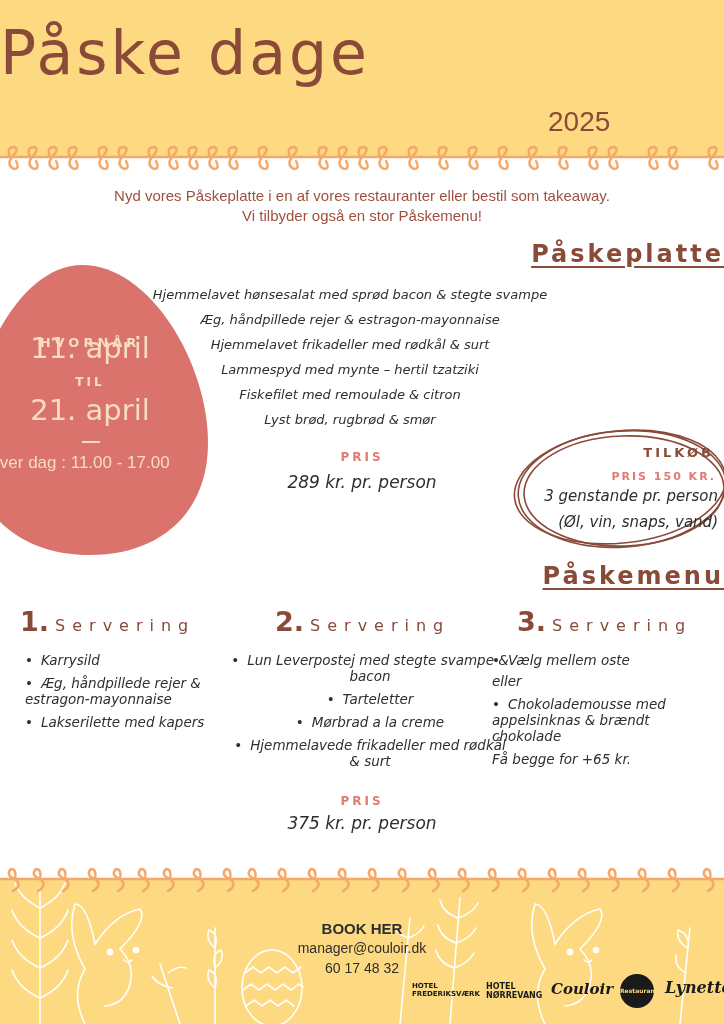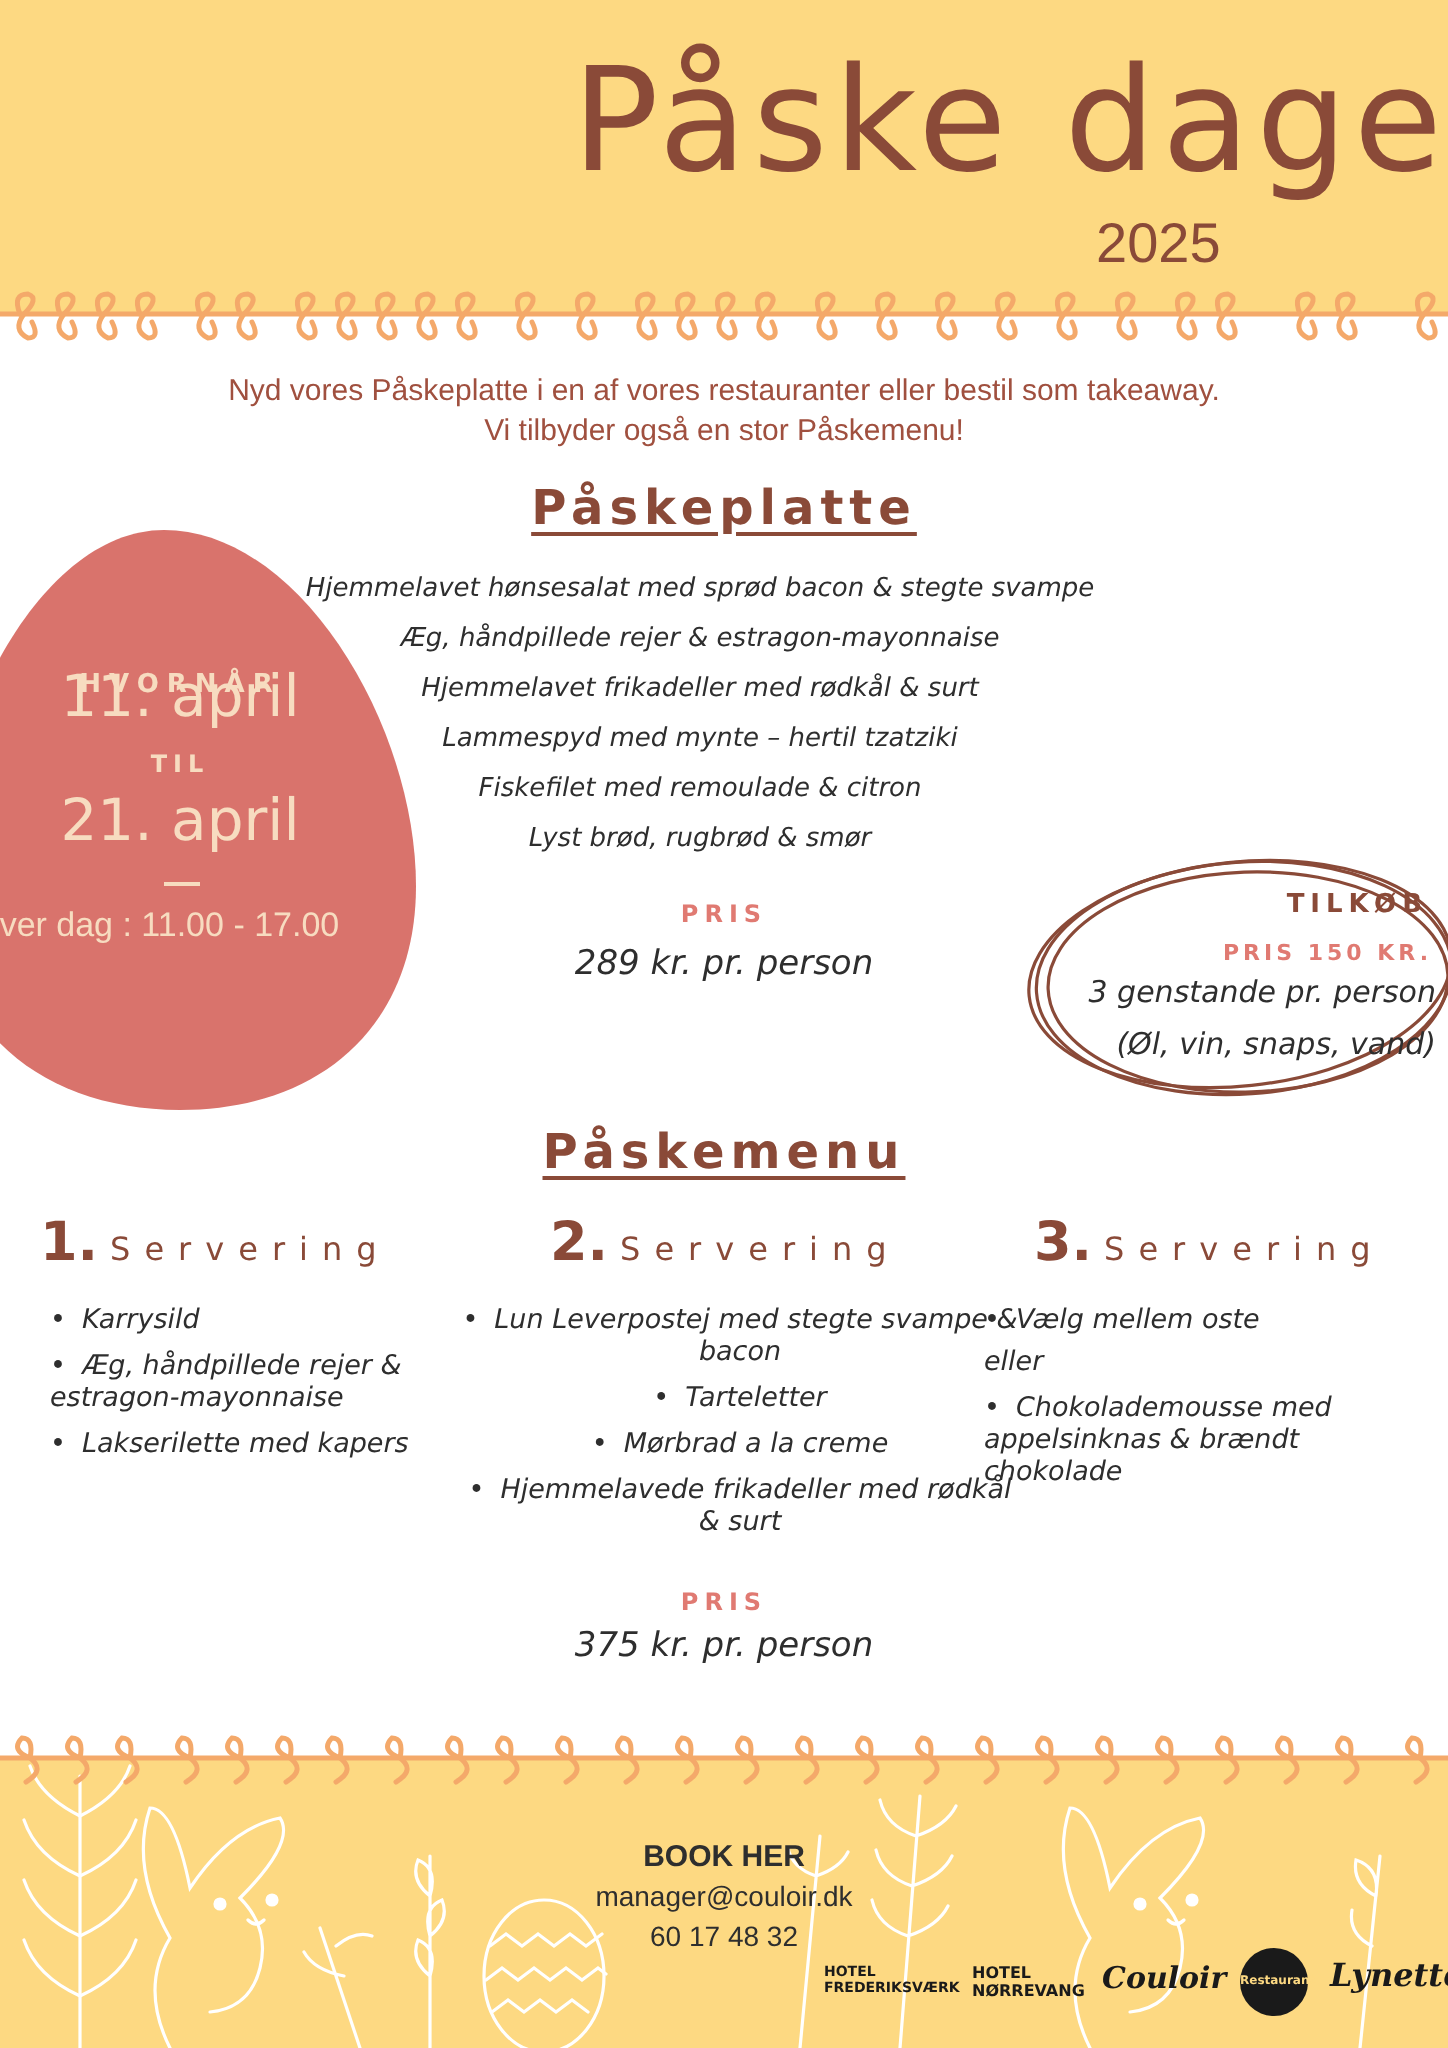--- a/index.html
+++ b/index.html
@@ -1,33 +1,33 @@
 <!DOCTYPE html>
 <html><head>
   <meta charset="utf-8">
   <style>
     * { margin: 0; padding: 0; box-sizing: border-box; }
     html, body { width: 724px; height: 1024px; overflow: hidden; background: #ffffff; }
     body { position: relative; font-family: "DejaVu Sans", sans-serif; color: #2e2e2e; }
 
     .header { position: absolute; left: 0; top: 0; width: 724px; height: 158px; background: #fdd982; }
-    .title { position: absolute; left: 0; width: 724px; top: 18px; text-align: right;
-      font-family: "DejaVu Sans", sans-serif; font-size: 72px; font-weight: normal;
+    .title { position: absolute; left: 0; width: 724px; top: 18px; text-align: left;
+      font-family: "DejaVu Sans", sans-serif; font-size: 60px; font-weight: normal;
       color: #8a4a38; letter-spacing: 3px; }
     .year { position: absolute; left: 548px; top: 106px; font-family: "Liberation Sans", sans-serif;
       font-size: 28px; color: #8a4a38; }
 
     .vine { position: absolute; left: 0; width: 724px; height: 30px; }
     .vine-top { top: 142px; }
     .vine-bottom { top: 864px; }
 
     .intro { position: absolute; top: 186px; left: 0; width: 724px; text-align: center;
       font-family: "Liberation Sans", sans-serif; font-size: 15px; line-height: 20px; color: #a0503f; }
 
-    .section-heading { position: absolute; left: 0; width: 724px; text-align: center;
+    .section-heading { position: absolute; left: 0; width: 724px; text-align: right;
       font-family: "DejaVu Sans", sans-serif; font-weight: bold; font-size: 24px;
       letter-spacing: 3px; color: #8a4a38; text-decoration: underline; text-underline-offset: 4px; }
     .h-platte { top: 240px; }
     .h-menu { top: 562px; }
 
     .egg { position: absolute; left: -30px; top: 263px; width: 240px; height: 292px; }
     .egg svg { position: absolute; left: 0; top: 0; }
     .egg-content { position: absolute; left: 30px; top: 0; width: 180px; text-align: center; color: #f7dcc0; }
     .egg-label { position: absolute; top: 36px; width: 100%; font-size: 13px; font-weight: bold; letter-spacing: 4px; font-family: "DejaVu Sans", sans-serif; margin-top: 36px; }
     .egg-date1 { position: absolute; top: 68px; width: 100%; font-size: 29px; font-family: "DejaVu Sans", sans-serif; font-weight: normal; }
@@ -191,20 +191,21 @@
   <li><span class="bullet">•</span><span>Lun Leverpostej med stegte svampe &amp; bacon</span></li>
   <li><span class="bullet">•</span><span>Tarteletter</span></li>
   <li><span class="bullet">•</span><span>Mørbrad a la creme</span></li>
   <li><span class="bullet">•</span><span>Hjemmelavede frikadeller med rødkål &amp; surt</span></li>
 </ul>
 
 <ul class="course-list cl-3">
   <li><span class="bullet">•</span><span>Vælg mellem oste</span></li>
   <li style="margin-top:-2px"><span>eller</span></li>
   <li><span class="bullet">•</span><span>Chokolademousse med appelsinknas &amp; brændt chokolade</span></li>
+  <li><span>Få begge for +65 kr.</span></li>
 </ul>
 
 <div class="price-label pl-2">PRIS</div>
 <div class="price-value pv-2">375 kr. pr. person</div>
 
 <div class="footer">
   <svg class="footer-deco" width="724" height="146" viewBox="0 0 724 146">
     <g fill="none" stroke="#ffffff" stroke-width="1.6" stroke-linecap="round">
 
       <path d="M40,146 L40,10"></path>

